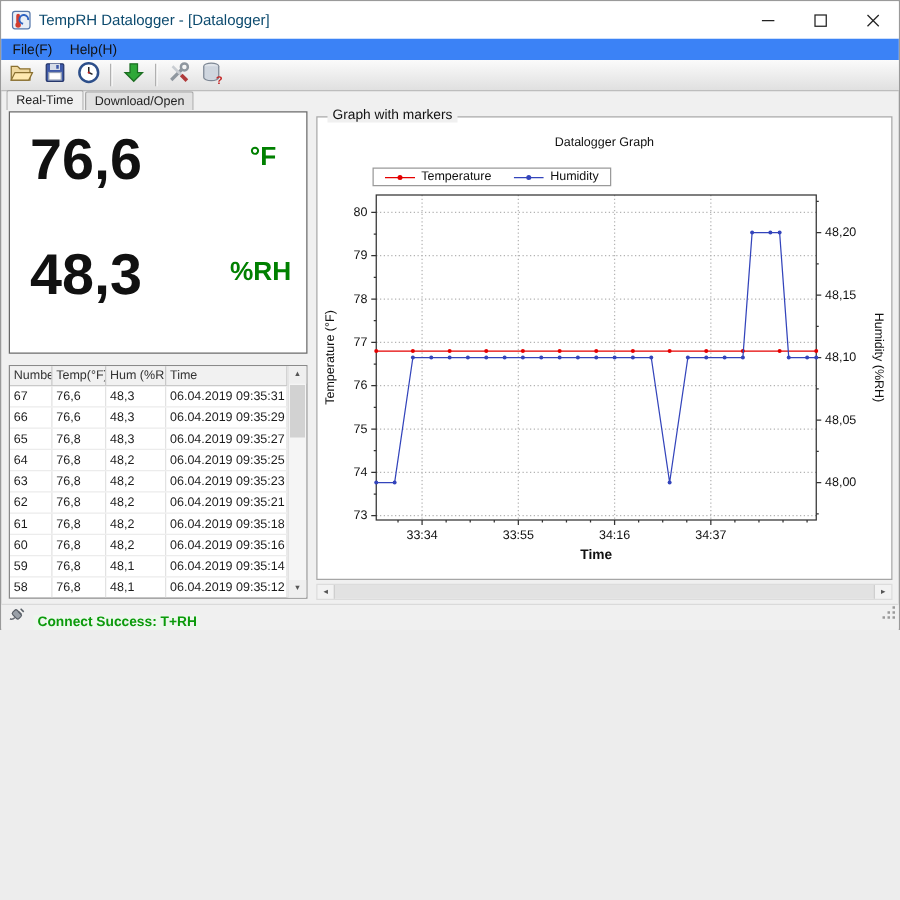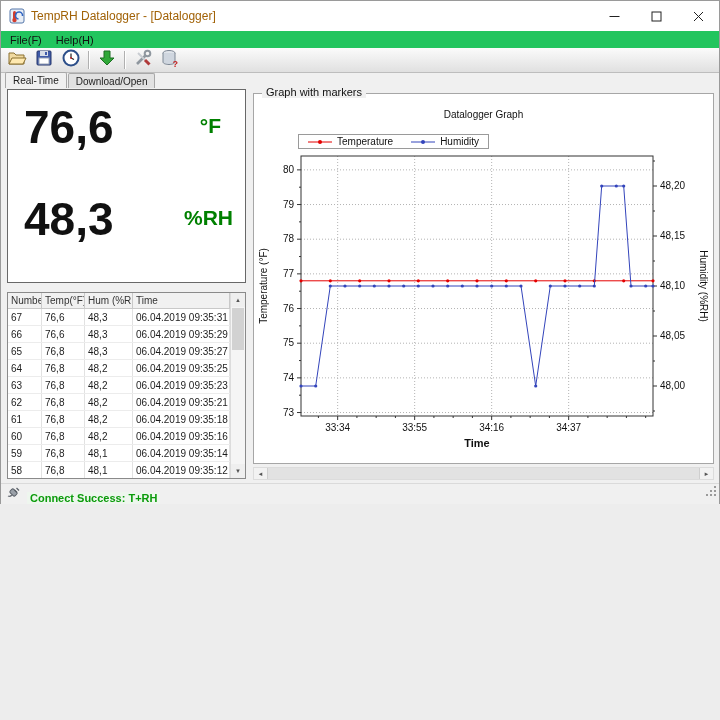--- a/index.html
+++ b/index.html
@@ -3,25 +3,25 @@
 <meta charset="utf-8">
 <style>
   * { box-sizing: border-box; margin: 0; padding: 0; }
   html,body { width:720px; height:720px; }
   body { background:#ededed; font-family:"Liberation Sans",sans-serif; position:relative; overflow:hidden; }
 
   .window { position:absolute; left:0; top:0; width:720px; height:504px; background:#f0f0f0; border:1px solid #9a9a9a; }
 
   .titlebar { position:absolute; left:0; top:0; right:0; height:30px; background:#fff; display:flex; align-items:center; }
   .appicon { margin:0 6px 0 8px; display:flex; }
-  .title { font-size:12px; color:#a16207; }
+  .title { font-size:12px; color:#0c4a6e; }
   .wincontrols { margin-left:auto; display:flex; height:100%; }
   .winbtn { width:42px; height:100%; display:flex; align-items:center; justify-content:center; }
 
-  .menubar { position:absolute; top:30px; left:0; right:0; height:17px; background:#22c55e; display:flex; align-items:center; padding-left:2px; }
+  .menubar { position:absolute; top:30px; left:0; right:0; height:17px; background:#3b82f6; display:flex; align-items:center; padding-left:2px; }
   .menu-item { font-size:11px; padding:1px 7px; color:#111; }
 
   .toolbar { position:absolute; top:47px; left:0; right:0; height:25px; background:linear-gradient(#fbfbfb,#e0e0e0); border-bottom:1px solid #bdbdbd; display:flex; align-items:center; padding-left:3px; gap:2px; }
   .tool-btn { width:25px; height:22px; display:flex; align-items:center; justify-content:center; }
   .tool-sep { width:1px; height:18px; background:#b0b0b0; margin:0 3px; box-shadow:1px 0 0 #fff; }
 
   .tabstrip { position:absolute; top:72px; left:4px; right:0; height:15px; display:flex; align-items:flex-end; }
   .tab { font-size:10px; padding:2px 7px 1px; background:#e2e2e2; border:1px solid #a8a8a8; border-bottom:none; color:#222; margin-right:1px; border-radius:2px 2px 0 0;text-align:center; }
   .tab.active { background:#f0f0f0; padding-bottom:2px; }
 

